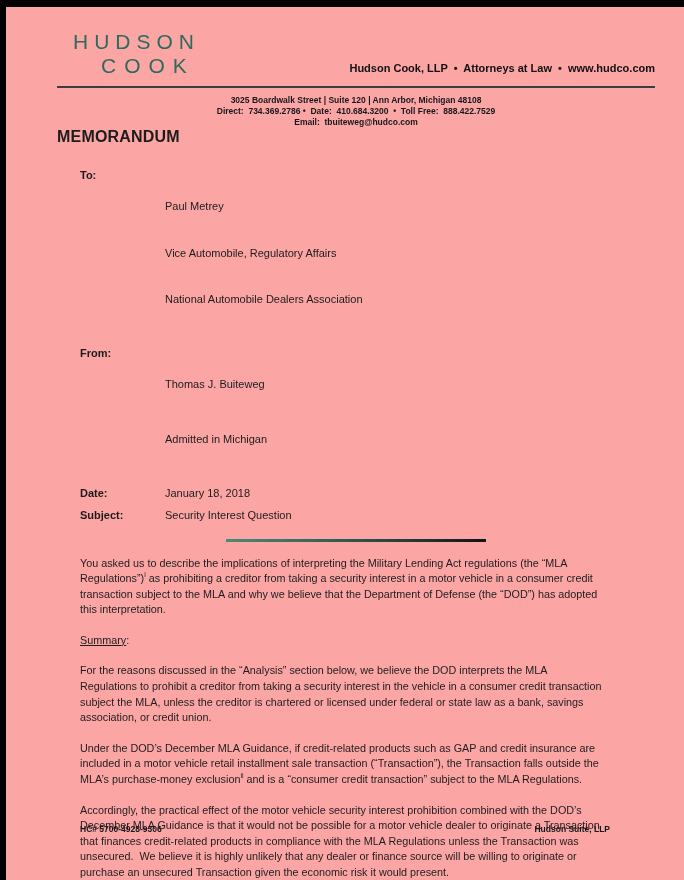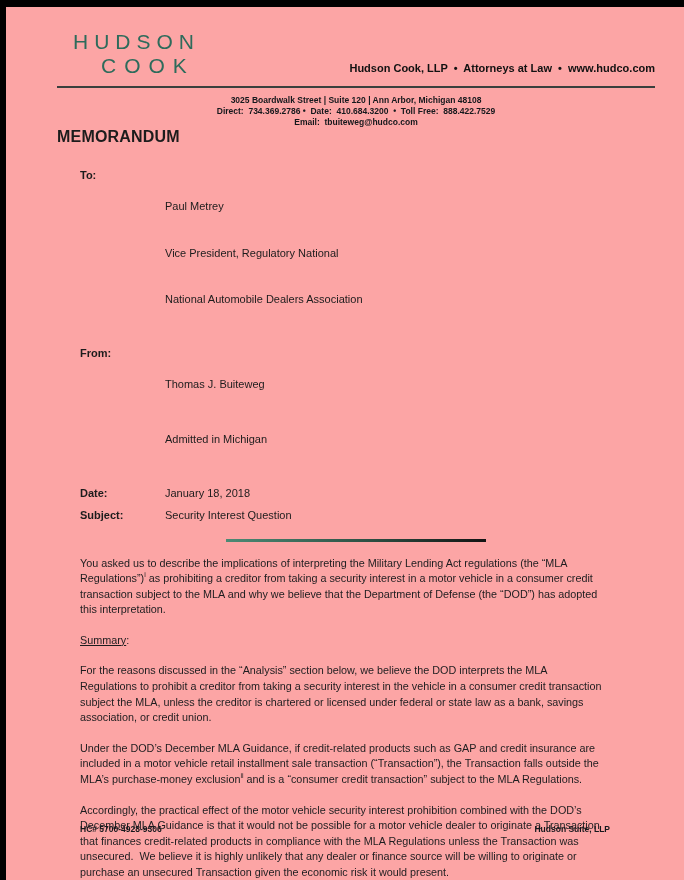--- a/index.html
+++ b/index.html
@@ -78,21 +78,21 @@
       <div>Email:  tbuiteweg@hudco.com</div>
     </div>
 
     <div class="memo-title">MEMORANDUM</div>
 
     <div class="memo-fields">
       <div class="memo-row">
         <div class="memo-label">To:</div>
         <div class="memo-value">
           <div>Paul Metrey</div>
-          <div>Vice President, Regulatory National</div>
+          <div>Vice Automobile, Regulatory Affairs</div>
           <div>National Automobile Dealers Association</div>
         </div>
       </div>
       <div class="memo-row">
         <div class="memo-label">From:</div>
         <div class="memo-value">
           <div>Thomas J. Buiteweg</div>
           <div class="from-gap">Admitted in Michigan</div>
         </div>
       </div>

